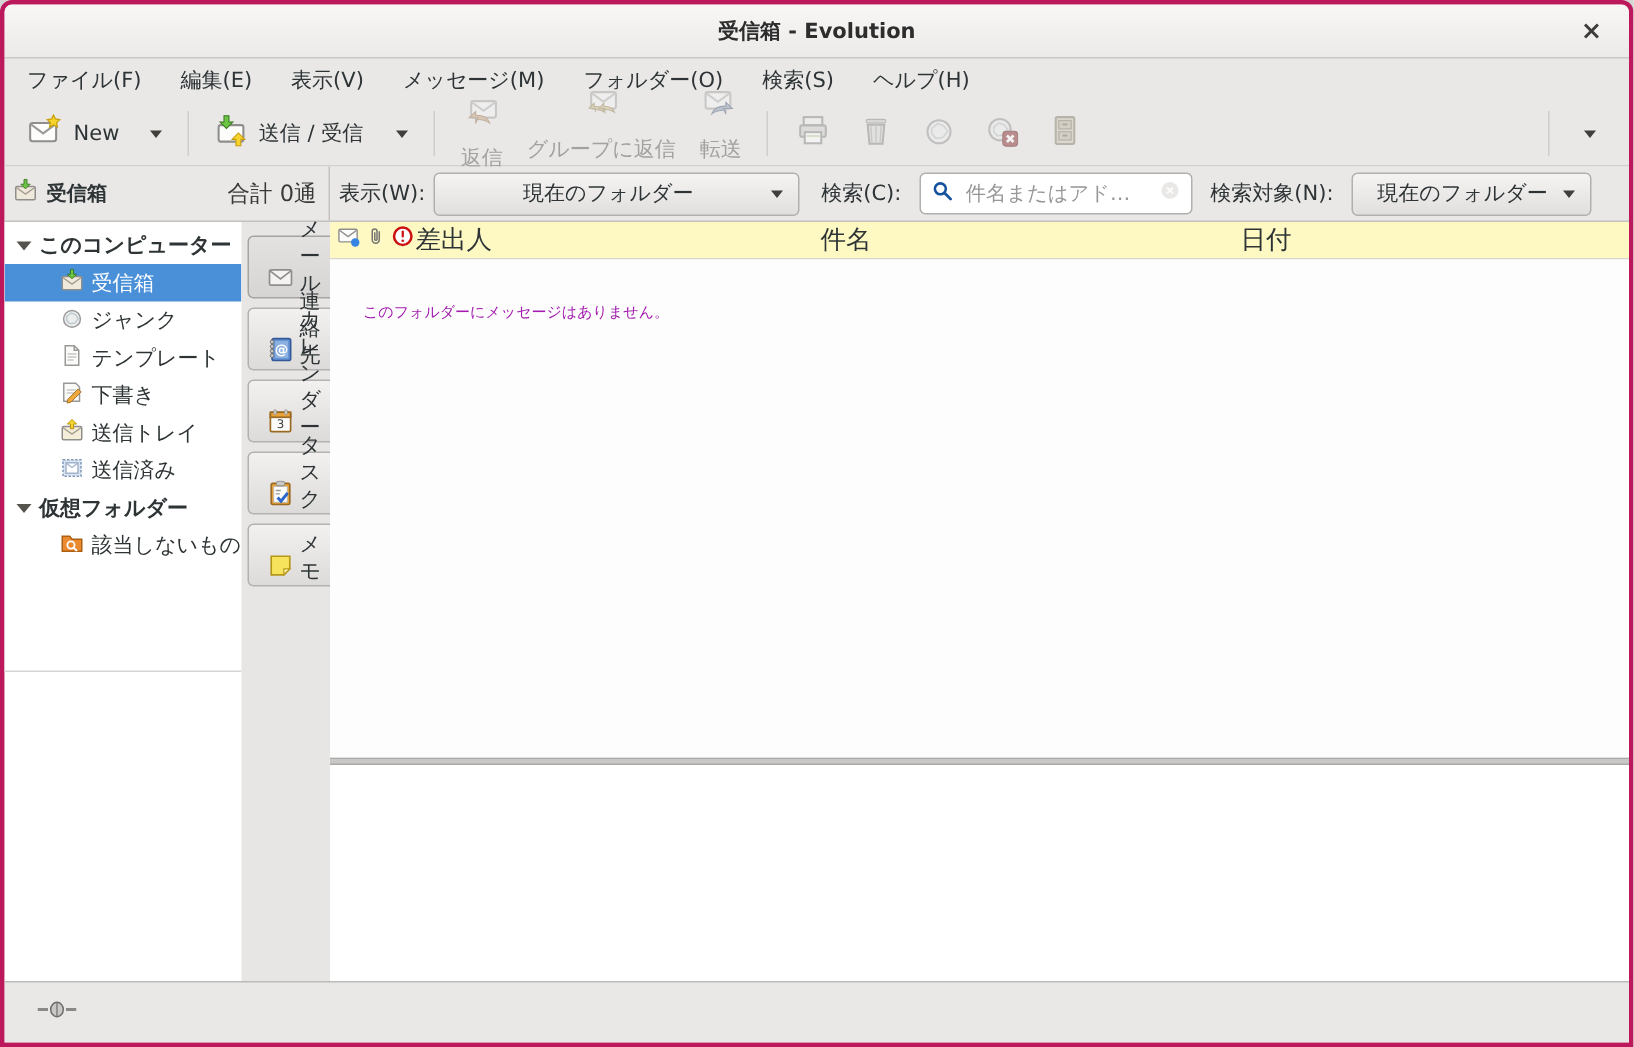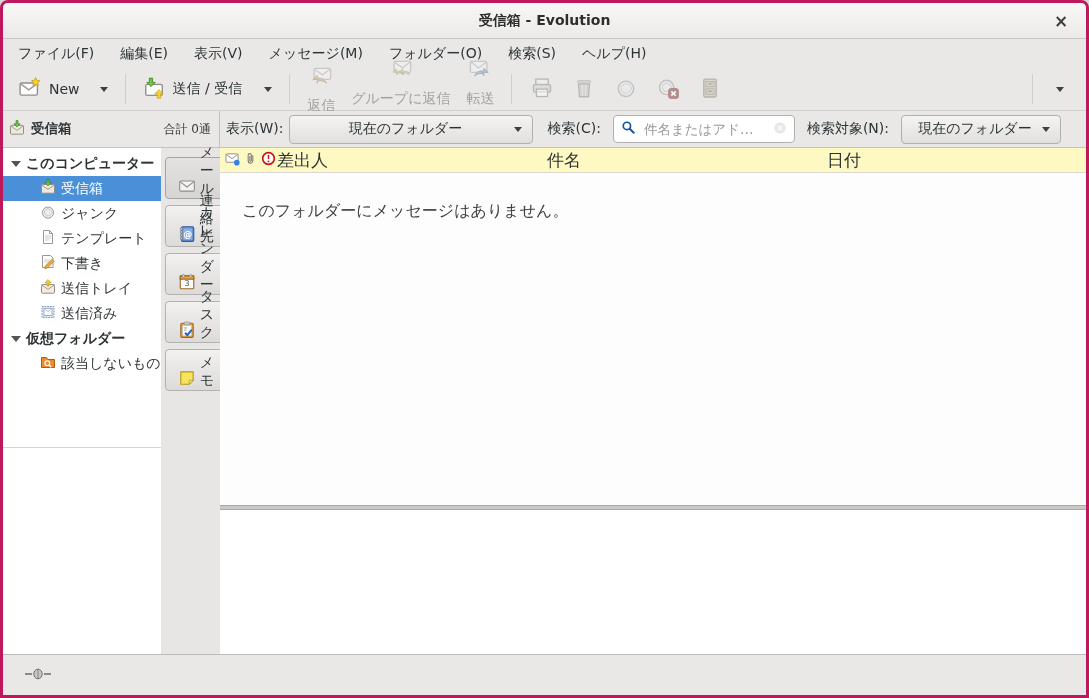--- a/index.html
+++ b/index.html
@@ -31,21 +31,21 @@
   .arrow-down{width:0;height:0;border-left:4px solid transparent;border-right:4px solid transparent;
     border-top:5px solid #413f3c;margin-left:4px;flex:none;}
   .disabled .arrow-down{border-top-color:#aaa8a5;}
   .toolbar-overflow{margin-left:auto;display:flex;align-items:center;}
   
   .folderbar{height:37px;flex:none;display:flex;align-items:center;background:#e9e8e7;
     border-bottom:1px solid #c3c2c0;}
   .fb-left{width:217px;flex:none;align-self:stretch;display:flex;align-items:center;gap:6px;
     padding:0 8px 0 6px;border-right:1px solid #c3c2c0;}
   .folder-name{font-weight:bold;font-size:13.5px;}
-  .folder-total{margin-left:auto;font-size:12px;color:#3a3a38;white-space:nowrap;text-align:right;}
+  .folder-total{margin-left:auto;font-size:15px;color:#3a3a38;white-space:nowrap;text-align:right;}
   .fb-label{margin:0 6px;white-space:nowrap;}
   .combo{display:flex;align-items:center;height:29px;border:1px solid #b1b0ae;border-radius:4px;
     background:linear-gradient(#f5f4f3,#e0dfdd);padding:0 10px;white-space:nowrap;}
   .combo .combo-text{flex:1;text-align:center;}
   .combo-show{width:244px;flex:none;}
   .combo-scope{width:160px;flex:none;margin-left:6px;margin-right:4px;}
   .searchbox{display:flex;align-items:center;gap:6px;width:182px;height:28px;flex:none;
     background:#fff;border:1px solid #b1b0ae;border-radius:4px;padding:0 7px;margin-left:6px;justify-content:flex-end;}
   .searchbox input{flex:1;min-width:0;border:none;outline:none;background:transparent;
     font-family:inherit;font-size:13.5px;color:#2e3436;}
@@ -67,21 +67,21 @@
     border:1px solid #b3b2b0;border-radius:4px;background:linear-gradient(#f2f1f0,#dcdbd9);}
   .sw-btn.active{background:linear-gradient(#e3e2e0,#d6d5d3);border-color:#a5a4a2;}
   
   .content{flex:1;display:flex;flex-direction:column;min-width:0;background:#fdfdfd;}
   .list-header{height:25px;flex:none;position:relative;background:#fef9c3;
     border-bottom:1px solid #d8d7d5;font-size:17px;}
   .h-icons{position:absolute;left:5px;top:50%;transform:translateY(-50%);display:flex;gap:3px;align-items:center;}
   .h-col{position:absolute;top:50%;transform:translateY(-50%);white-space:nowrap;}
   .h-from{left:57px;}.h-subject{left:327px;}.h-date{left:607px;}
   .list-body{flex:1;position:relative;background:#fdfdfd;}
-  .empty-text{position:absolute;left:22px;top:28px;font-size:16px;color:#404040;}
+  .empty-text{position:absolute;left:22px;top:28px;font-size:10px;color:#a21caf;}
   .splitter{height:5px;flex:none;background:#c9c8c6;border-top:1px solid #aaa9a7;border-bottom:1px solid #aaa9a7;}
   .preview{height:144px;flex:none;background:#fff;}
   
   .statusbar{height:41px;flex:none;background:#e9e8e7;border-top:1px solid #bcbbb9;
     display:flex;align-items:center;padding-left:22px;}
 </style>
 </head>
 <body>
 
 <div class="window">

